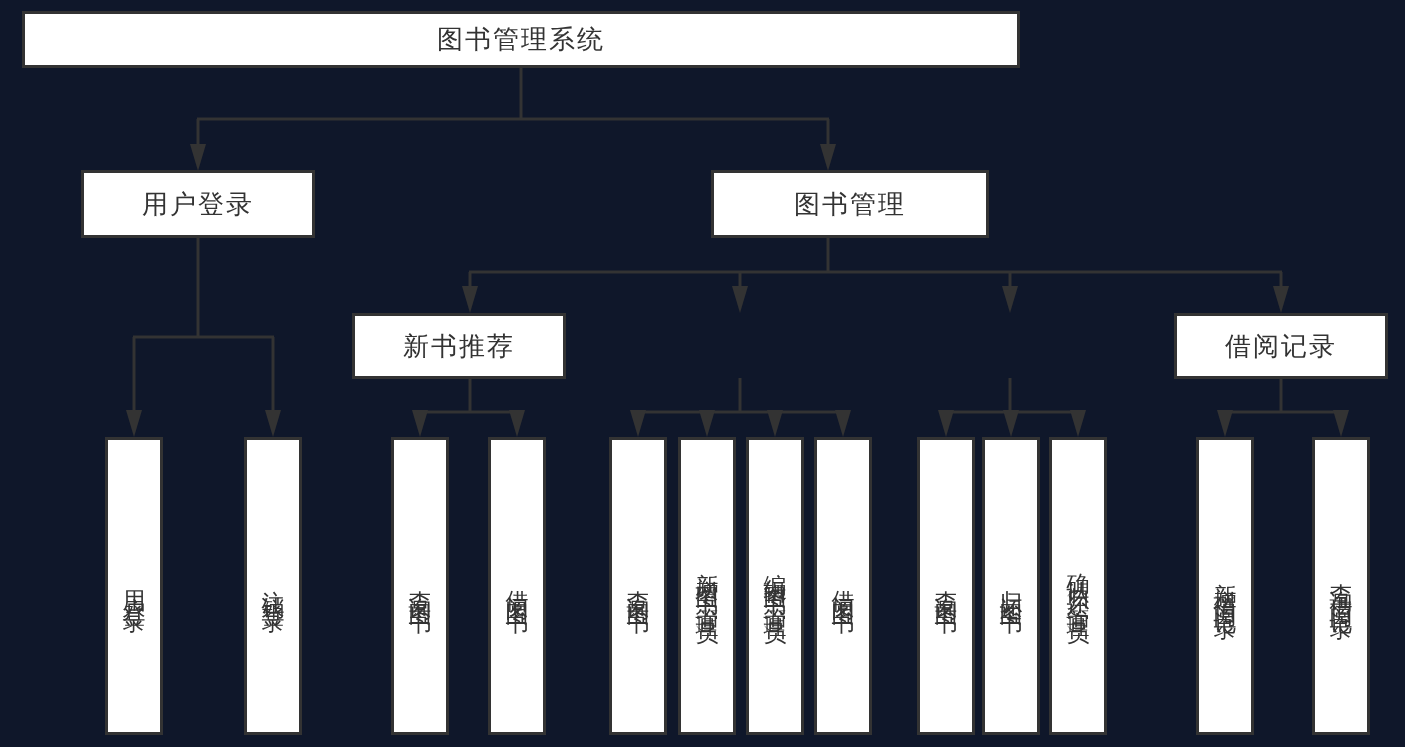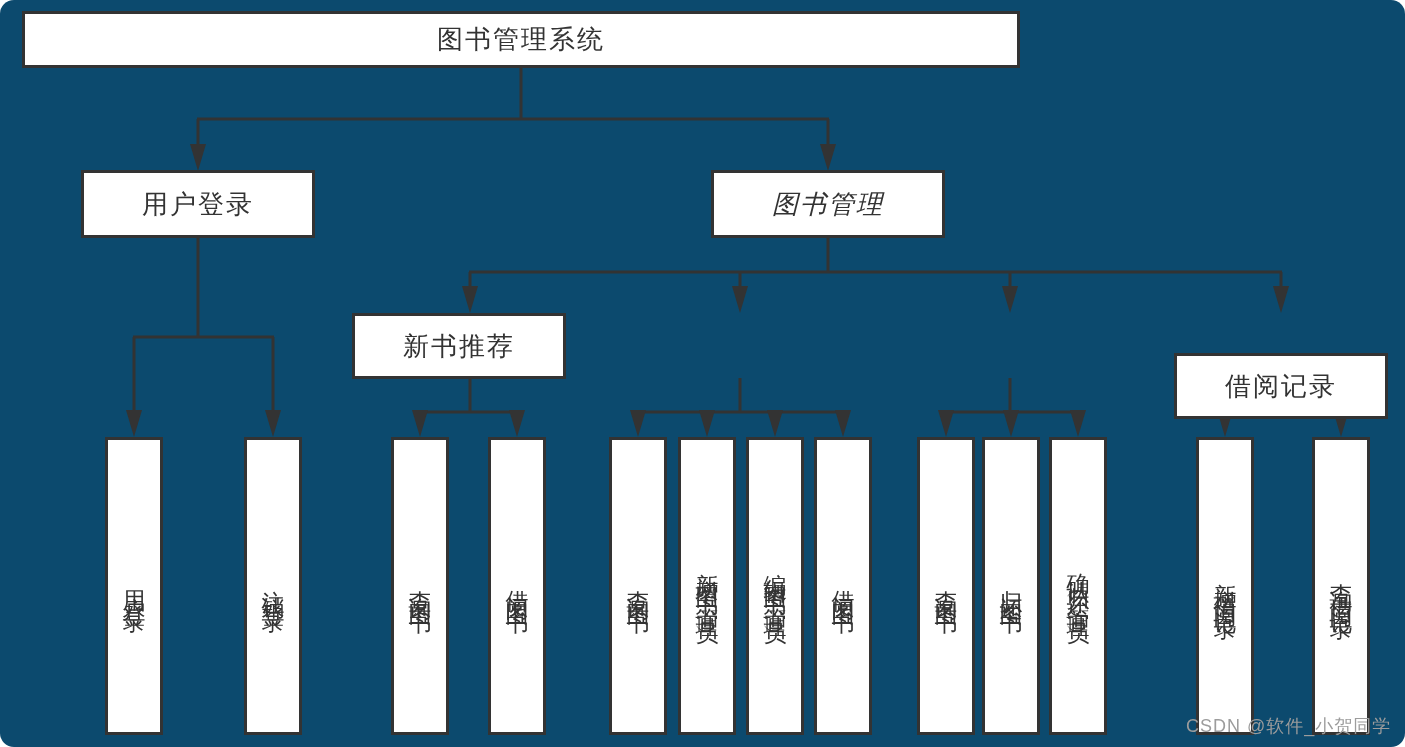--- a/index.html
+++ b/index.html
@@ -1,22 +1,21 @@
 <!DOCTYPE html>
 <html><head>
 <meta charset="utf-8">
 <style>
   html,body{margin:0;padding:0;background:#fff;}
   #canvas{
     position:relative;
     width:1405px;height:747px;
-    background:#0c4a6e;
+    background:#0f172a;
     font-family:"Liberation Sans","DejaVu Sans",sans-serif;
     overflow:hidden;
-    border-radius:14px;
   }
   svg.wires{position:absolute;left:0;top:0;width:1405px;height:747px;}
   .node{
     position:absolute;
     background:#ffffff;
     border:3px solid #333333;
     box-sizing:border-box;
     display:flex;align-items:center;justify-content:center;
     color:#333333;
     font-size:26px;
@@ -81,38 +80,37 @@
       <polygon points="1003,410 1019,410 1011,437"></polygon>
       <polygon points="1070,410 1086,410 1078,437"></polygon>
       <polygon points="1217,410 1233,410 1225,437"></polygon>
       <polygon points="1333,410 1349,410 1341,437"></polygon>
     </g>
   </svg>
 
   <div class="node" style="left:22px;top:11px;width:998px;height:57px;">图书管理系统</div>
 
   <div class="node" style="left:81px;top:170px;width:234px;height:68px;">用户登录</div>
-  <div class="node" style="left:711px;top:170px;width:234px;height:68px;font-style:italic;">图书管理</div>
+  <div class="node" style="left:711px;top:170px;width:278px;height:68px;">图书管理</div>
 
   <div class="node" style="left:352px;top:313px;width:214px;height:66px;">新书推荐</div>
-  <div class="node" style="left:1174px;top:313px;width:214px;height:66px;margin-top:40px;">借阅记录</div>
+  <div class="node" style="left:1174px;top:313px;width:214px;height:66px;">借阅记录</div>
 
   <div class="node vnode" style="left:105px;top:437px;width:58px;height:298px;">用户登录</div>
   <div class="node vnode" style="left:244px;top:437px;width:58px;height:298px;">注销登录</div>
 
   <div class="node vnode" style="left:391px;top:437px;width:58px;height:298px;">查询图书</div>
   <div class="node vnode" style="left:488px;top:437px;width:58px;height:298px;">借阅图书</div>
 
   <div class="node vnode" style="left:609px;top:437px;width:58px;height:298px;">查询图书</div>
   <div class="node vnode" style="left:678px;top:437px;width:58px;height:298px;">新增图书（管理员）</div>
   <div class="node vnode" style="left:746px;top:437px;width:58px;height:298px;">编辑图书（管理员）</div>
   <div class="node vnode" style="left:814px;top:437px;width:58px;height:298px;">借阅图书</div>
 
   <div class="node vnode" style="left:917px;top:437px;width:58px;height:298px;">查询图书</div>
   <div class="node vnode" style="left:982px;top:437px;width:58px;height:298px;">归还图书</div>
   <div class="node vnode" style="left:1049px;top:437px;width:58px;height:298px;">确认归还（管理员）</div>
 
   <div class="node vnode" style="left:1196px;top:437px;width:58px;height:298px;">新增借阅记录</div>
   <div class="node vnode" style="left:1312px;top:437px;width:58px;height:298px;">查询借阅记录</div>
 
-  <div class="watermark">CSDN @软件_小贺同学</div>
 
 </div>
 
 </body></html>

